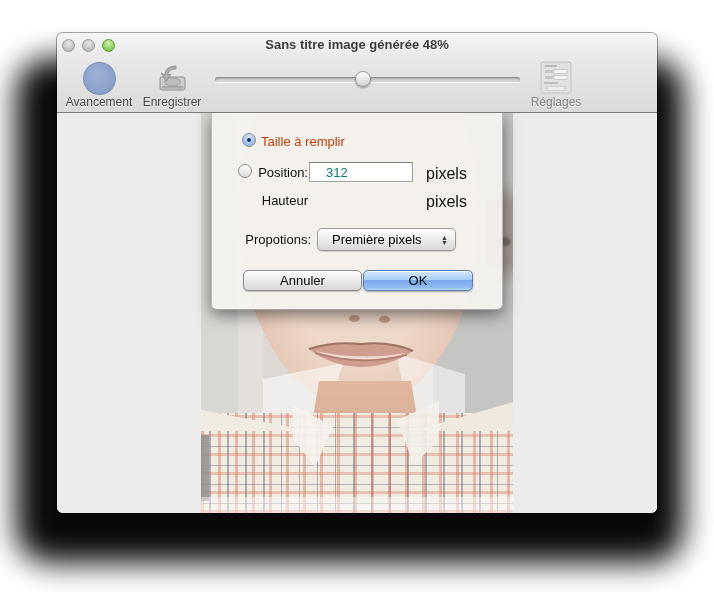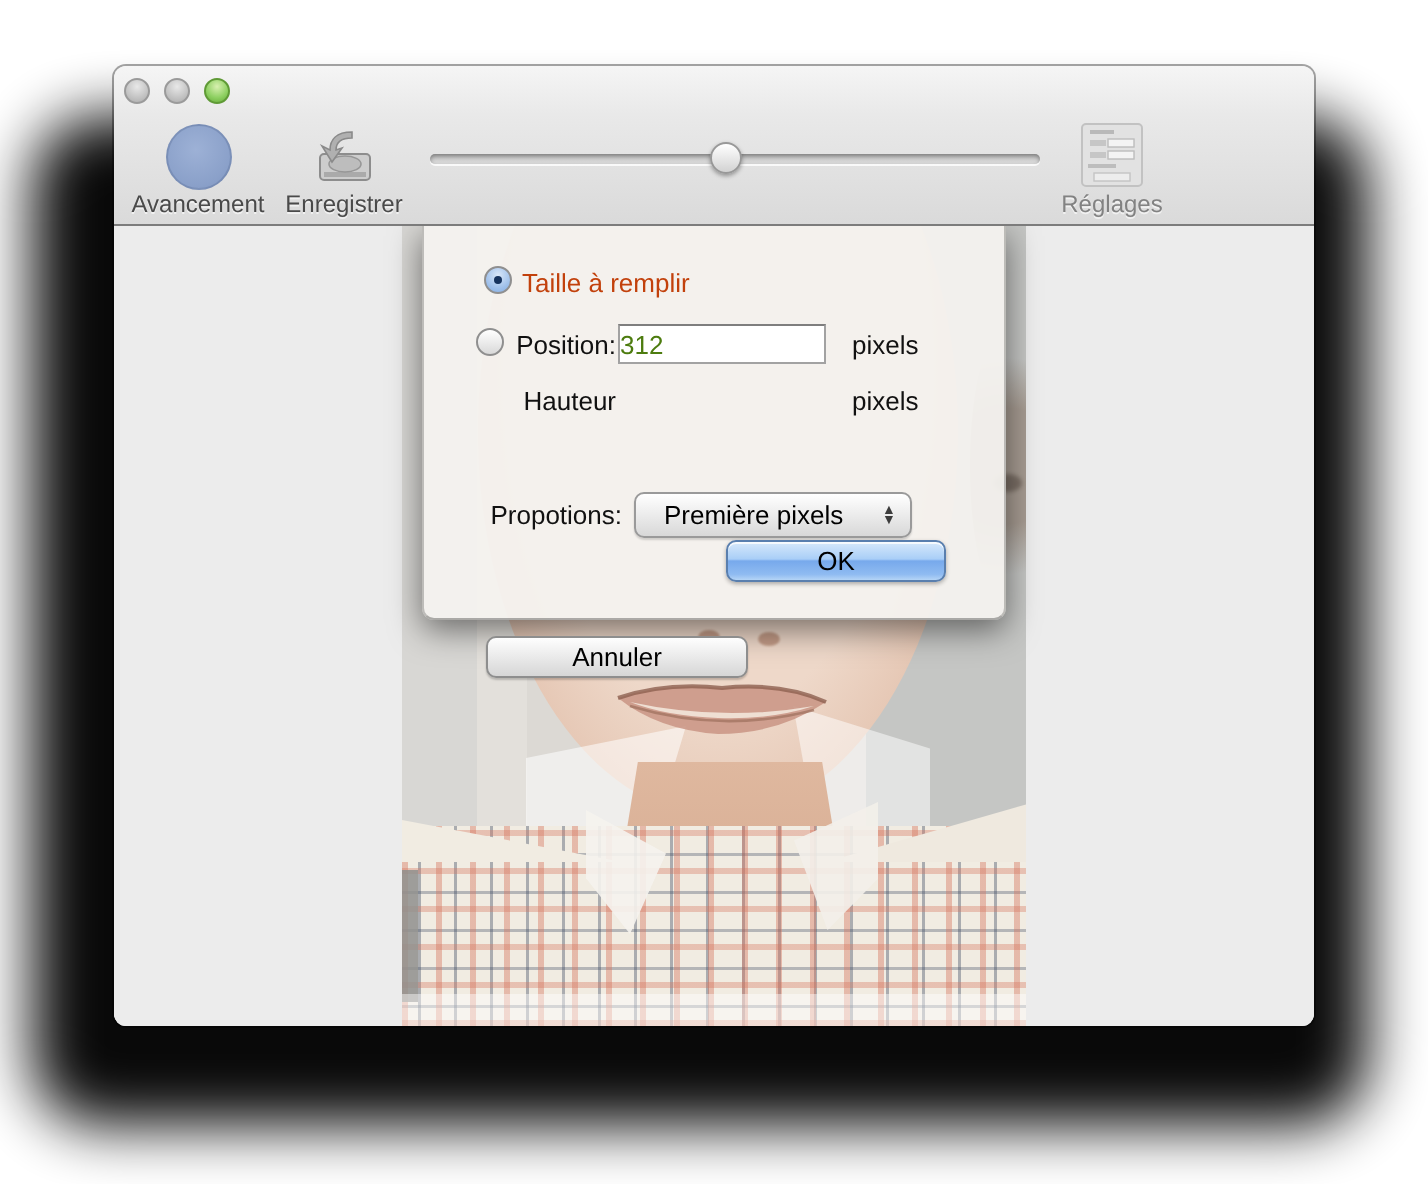--- a/index.html
+++ b/index.html
@@ -94,50 +94,51 @@
     border-left:1px solid rgba(0,0,0,.22);border-right:1px solid rgba(0,0,0,.22);
     border-bottom:1px solid rgba(0,0,0,.30);
     box-shadow:0 5px 16px rgba(0,0,0,.5);}
   .sheet .row{position:absolute;left:0;width:100%;}
   .s-label{font-size:13px;color:#c2410c;}
   .radio{position:absolute;width:14px;height:14px;border-radius:50%;border:1px solid #8f8f8f;}
   .radio.on{background:radial-gradient(circle at 50% 30%,#d9e7f8,#9dbfea 65%,#86aee2);}
   .radio.on::after{content:"";position:absolute;left:4px;top:4px;width:4px;height:4px;border-radius:50%;background:#16335e;}
   .radio.off{background:linear-gradient(#ffffff,#d9d9d9);}
   .field{position:absolute;width:104px;height:20px;background:#fff;border:1px solid #a2a2a2;
-    border-top-color:#7e7e7e;font-size:13px;color:#4d7c0f;padding:1px 0;}
-  .unit{position:absolute;left:214px;font-size:13px;color:#111;}
+    border-top-color:#7e7e7e;font-size:13px;color:#0f766e;padding:1px 16px;}
+  .unit{position:absolute;left:214px;font-size:16px;color:#111;}
   .rt-label{position:absolute;left:0;width:96px;text-align:right;font-size:13px;color:#111;}
   .popup{position:absolute;left:105px;width:139px;height:23px;border:1px solid #9a9a9a;border-radius:5px;
     background:linear-gradient(#ffffff,#d8d8d8);box-shadow:0 1px 1px rgba(0,0,0,.15);
     font-size:13px;color:#000;}
   .popup .pop-text{position:absolute;left:14px;top:3px;}
   .popup .stepper{position:absolute;right:4px;top:1px;width:13px;height:20px;
     display:flex;flex-direction:column;align-items:center;justify-content:center;
     color:#3c3c3c;font-size:7px;line-height:5px;}
   .btn{position:absolute;height:21px;border-radius:5px;font-size:13px;color:#000;
     text-align:center;line-height:20px;}
-  .btn.cancel{left:31px;width:131px;background:linear-gradient(#fefefe,#d6d6d6);
-    border:1px solid #8e8e8e;box-shadow:0 1px 1px rgba(0,0,0,.2);margin-top:48px;}
+  .btn.cancel{left:31px;width:119px;background:linear-gradient(#fefefe,#d6d6d6);
+    border:1px solid #8e8e8e;box-shadow:0 1px 1px rgba(0,0,0,.2);}
   .btn.ok{left:151px;width:110px;border:1px solid #5a7fae;
     background:linear-gradient(#d7e9fb 0%,#a9cef7 45%,#77a9ec 50%,#8fbbf1 85%,#b4d4f6 100%);
     box-shadow:0 1px 2px rgba(0,0,0,.3),inset 0 1px 0 rgba(255,255,255,.8);}
 </style>
 </head>
 <body>
 
 <div class="stage">
   <div class="win-shadow"></div>
 
   <div class="window">
 
     <div class="titlebar">
       <div class="light gray l1"></div>
       <div class="light gray l2"></div>
       <div class="light green l3"></div>
+      <div class="title">Sans titre image générée 48%</div>
     </div>
 
     <div class="toolbar">
       <div class="progress-circle"></div>
       <div class="tb-label lab-dark" style="left:8px;width:68px;">Avancement</div>
 
       <svg class="tb-icon" style="left:97px;top:5px;" width="36" height="32" viewBox="0 0 36 32">
         <rect x="6" y="15" width="25" height="13" rx="2" fill="#cdcdcd" stroke="#8d8d8d"></rect>
         <rect x="8" y="24" width="21" height="2.5" fill="#aaaaaa"></rect>
         <ellipse cx="18.5" cy="20" rx="8" ry="4" fill="#bdbdbd" stroke="#979797" stroke-width=".8"></ellipse>
@@ -201,21 +202,21 @@
           <div class="rt-label" style="top:4px;">Position:</div>
           <input class="field" style="left: 97px; top: 1px;" value="312">
           <div class="unit" style="top:4px;">pixels</div>
         </div>
 
         <div class="row" style="top:76px;height:22px;">
           <div class="rt-label" style="top:4px;">Hauteur</div>
           <div class="unit" style="top:4px;">pixels</div>
         </div>
 
-        <div class="row" style="top:133px;height:24px;padding-left:33px;">
+        <div class="row" style="top:115px;height:24px;padding-left:33px;">
           <div class="rt-label" style="left:3px;top:4px;">Propotions:</div>
           <div class="popup" style="top:0;">
             <span class="pop-text">Première pixels</span>
             <span class="stepper">
                 <span>▲</span>
                 <span>▼</span>
               </span>
           </div>
         </div>
 

